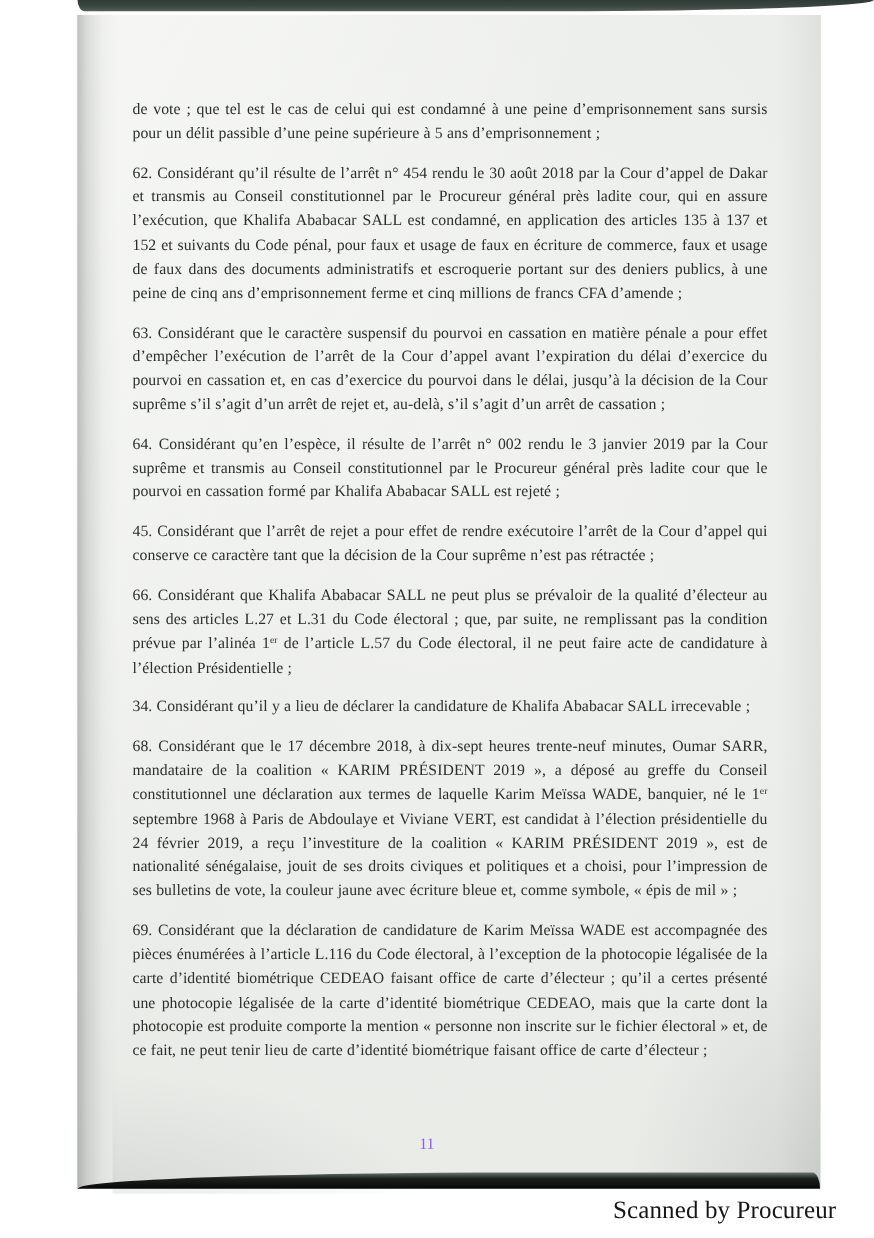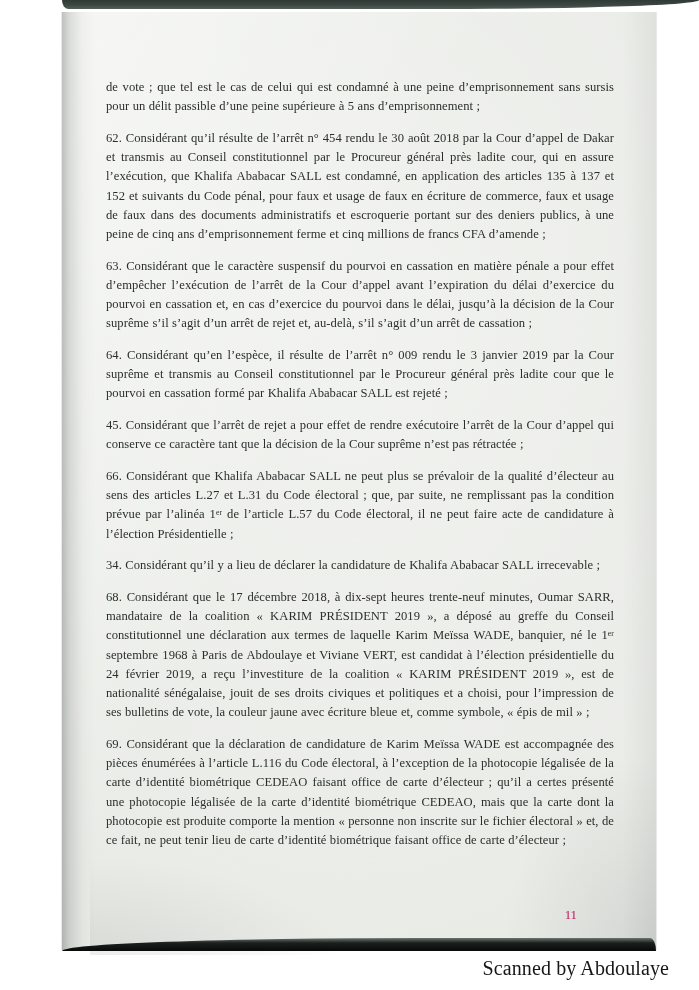--- a/index.html
+++ b/index.html
@@ -128,25 +128,25 @@
     vertical-align: 0.45em;
     line-height: 0;
   }
 
   
   #page-number {
     position: absolute;
     left: 0;
     top: 830px;
     width: 508px;
-    text-align: right;
+    text-align: center;
     padding-right: 37px;
     box-sizing: border-box;
     font-size: 12.8px;
-    color: #be185d;
+    color: #8b5cf6;
   }
 
   
   #camscanner-footer {
     position: absolute;
     left: 0;
     top: 955px;
     width: 699px;
     height: 35px;
     background: #ffffff;
@@ -190,33 +190,33 @@
   <div id="bottom-dark-band"></div>
 
   <div id="text-column">
 
     <p class="para">de vote ; que tel est le cas de celui qui est condamné à une peine d’emprisonnement sans sursis pour un délit passible d’une peine supérieure à 5 ans d’emprisonnement ;</p>
 
     <p class="para">62. Considérant qu’il résulte de l’arrêt n° 454 rendu le 30 août 2018 par la Cour d’appel de Dakar et transmis au Conseil constitutionnel par le Procureur général près ladite cour, qui en assure l’exécution, que Khalifa Ababacar SALL est condamné, en application des articles 135 à 137 et 152 et suivants du Code pénal, pour faux et usage de faux en écriture de commerce, faux et usage de faux dans des documents administratifs et escroquerie portant sur des deniers publics, à une peine de cinq ans d’emprisonnement ferme et cinq millions de francs CFA d’amende ;</p>
 
     <p class="para">63. Considérant que le caractère suspensif du pourvoi en cassation en matière pénale a pour effet d’empêcher l’exécution de l’arrêt de la Cour d’appel avant l’expiration du délai d’exercice du pourvoi en cassation et, en cas d’exercice du pourvoi dans le délai, jusqu’à la décision de la Cour suprême s’il s’agit d’un arrêt de rejet et, au-delà, s’il s’agit d’un arrêt de cassation ;</p>
 
-    <p class="para">64. Considérant qu’en l’espèce, il résulte de l’arrêt n° 009 rendu le 3 janvier 2019 par la Cour suprême et transmis au Conseil constitutionnel par le Procureur général près ladite cour que le pourvoi en cassation formé par Khalifa Ababacar SALL est rejeté ;</p>
+    <p class="para">64. Considérant qu’en l’espèce, il résulte de l’arrêt n° 002 rendu le 3 janvier 2019 par la Cour suprême et transmis au Conseil constitutionnel par le Procureur général près ladite cour que le pourvoi en cassation formé par Khalifa Ababacar SALL est rejeté ;</p>
 
     <p class="para">45. Considérant que l’arrêt de rejet a pour effet de rendre exécutoire l’arrêt de la Cour d’appel qui conserve ce caractère tant que la décision de la Cour suprême n’est pas rétractée ;</p>
 
     <p class="para">66. Considérant que Khalifa Ababacar SALL ne peut plus se prévaloir de la qualité d’électeur au sens des articles L.27 et L.31 du Code électoral ; que, par suite, ne remplissant pas la condition prévue par l’alinéa 1<sup>er</sup> de l’article L.57 du Code électoral, il ne peut faire acte de candidature à l’élection Présidentielle ;</p>
 
     <p class="para">34. Considérant qu’il y a lieu de déclarer la candidature de Khalifa Ababacar SALL irrecevable ;</p>
 
     <p class="para">68. Considérant que le 17 décembre 2018, à dix-sept heures trente-neuf minutes, Oumar SARR, mandataire de la coalition « KARIM PRÉSIDENT 2019 », a déposé au greffe du Conseil constitutionnel une déclaration aux termes de laquelle Karim Meïssa WADE, banquier, né le 1<sup>er</sup> septembre 1968 à Paris de Abdoulaye et Viviane VERT, est candidat à l’élection présidentielle du 24 février 2019, a reçu l’investiture de la coalition « KARIM PRÉSIDENT 2019 », est de nationalité sénégalaise, jouit de ses droits civiques et politiques et a choisi, pour l’impression de ses bulletins de vote, la couleur jaune avec écriture bleue et, comme symbole, « épis de mil » ;</p>
 
     <p class="para">69. Considérant que la déclaration de candidature de Karim Meïssa WADE est accompagnée des pièces énumérées à l’article L.116 du Code électoral, à l’exception de la photocopie légalisée de la carte d’identité biométrique CEDEAO faisant office de carte d’électeur ; qu’il a certes présenté une photocopie légalisée de la carte d’identité biométrique CEDEAO, mais que la carte dont la photocopie est produite comporte la mention « personne non inscrite sur le fichier électoral » et, de ce fait, ne peut tenir lieu de carte d’identité biométrique faisant office de carte d’électeur ;</p>
 
     <div id="page-number">11</div>
 
   </div>
 
   <div id="camscanner-footer">
-    <span id="camscanner-text">Scanned by Abdoulaye</span>
+    <span id="camscanner-text">Scanned by Procureur</span>
   </div>
 
 </div>
 
 </body></html>

